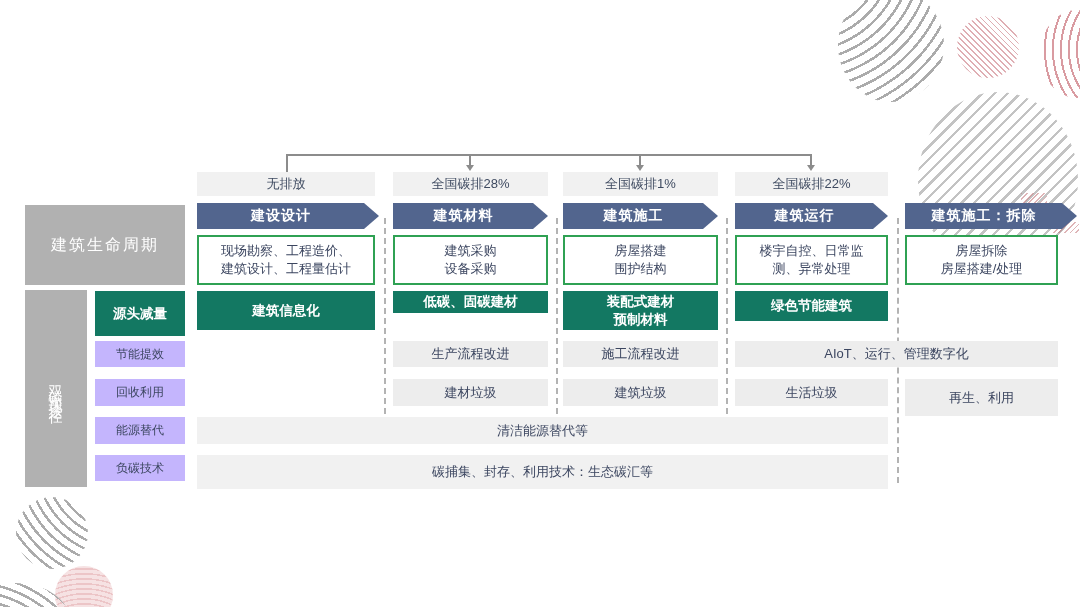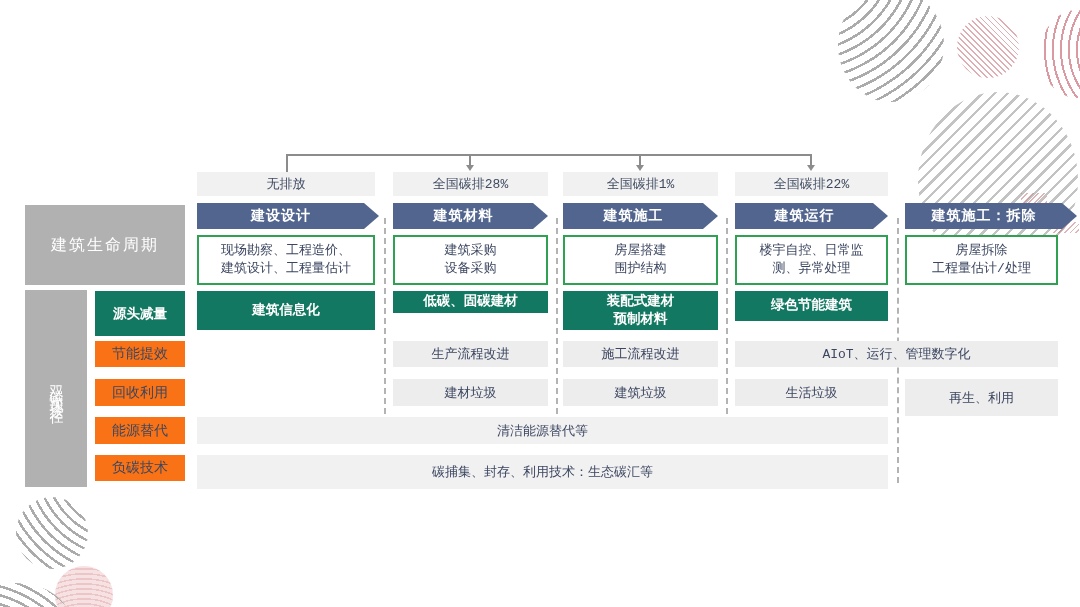--- a/index.html
+++ b/index.html
@@ -1,19 +1,19 @@
 <!DOCTYPE html>
 <html><head>
 <meta charset="utf-8">
 <style>
   html,body{margin:0;padding:0;}
   body{width:1080px;height:607px;overflow:hidden;background:#ffffff;
        font-family:"Liberation Sans","DejaVu Sans",sans-serif;}
   #canvas{position:relative;width:1080px;height:607px;background:#fff;overflow:hidden;}
-  .abs{position:absolute;box-sizing:border-box;font-family:Liberation Mono, monospace;}
+  .abs{position:absolute;box-sizing:border-box;}
   .flexc{display:flex;align-items:center;justify-content:center;text-align:center;}
   .ml{white-space:pre-line;}
 
   
   .deco{position:absolute;border-radius:50%;z-index:0;}
   .deco-frag{position:absolute;z-index:0;}
   .fp-gray-tr{left:838px;top:-12px;width:106px;height:114px;
     background:repeating-radial-gradient(circle at -35% -35%, transparent 0 7px, #ababab 7px 9.5px);}
   .hatch-pink-tr{left:957px;top:16px;width:62px;height:62px;
     background:repeating-linear-gradient(45deg,#dfaeb3 0 1.3px,transparent 1.3px 4.2px);}
@@ -42,21 +42,21 @@
   .phase-arrow{background:#52658e;color:#ffffff;font-size:14px;font-weight:700;
     letter-spacing:1px;z-index:3;
     clip-path:polygon(0 0, calc(100% - 15px) 0, 100% 50%, calc(100% - 15px) 100%, 0 100%);
     padding-right:14px;}
   .greenbox{background:#ffffff;border:2px solid #2fa153;color:#3c4660;
     font-size:13px;line-height:1.38;z-index:2;}
   .dgreen{background:#137862;color:#ffffff;font-size:13.5px;font-weight:600;
     line-height:1.3;z-index:2;}
   .gcell{background:#ededed;color:#3c4660;font-size:13px;z-index:2;}
   .gspan{background:#f1f1f1;color:#3c4660;font-size:13px;z-index:2;}
-  .rowlabel{background:#f97316;color:#3c4660;font-size:14px;z-index:2;}
+  .rowlabel{background:#c4b5fd;color:#3c4660;font-size:12px;z-index:2;}
   .rowlabel-green{background:#137862;color:#ffffff;font-size:13.5px;font-weight:600;z-index:2;}
   .panel{background:#b1b1b1;color:#ffffff;z-index:2;}
   .lifecycle-title{font-size:16px;letter-spacing:2px;}
   .vert-title{font-size:14px;letter-spacing:5px;writing-mode:vertical-rl;
     display:flex;align-items:center;justify-content:center;}
   .divider{position:absolute;border-left:2px dashed #b3b3b3;z-index:1;}
 </style>
 </head>
 <body>
 
@@ -99,21 +99,21 @@
 
   <div class="abs flexc greenbox ml" style="left:197px;top:235px;width:178px;height:50px;">现场勘察、工程造价、
 建筑设计、工程量估计</div>
   <div class="abs flexc greenbox ml" style="left:393px;top:235px;width:155px;height:50px;">建筑采购
 设备采购</div>
   <div class="abs flexc greenbox ml" style="left:563px;top:235px;width:155px;height:50px;">房屋搭建
 围护结构</div>
   <div class="abs flexc greenbox ml" style="left:735px;top:235px;width:153px;height:50px;">楼宇自控、日常监
 测、异常处理</div>
   <div class="abs flexc greenbox ml" style="left:905px;top:235px;width:153px;height:50px;">房屋拆除
-工程量估计/处理</div>
+房屋搭建/处理</div>
 
   <div class="abs flexc panel lifecycle-title" style="left:25px;top:205px;width:160px;height:80px;">建筑生命周期</div>
   <div class="abs panel vert-title" style="left:25px;top:290px;width:62px;height:197px;">双碳实现途径</div>
 
   <div class="abs flexc rowlabel-green" style="left:95px;top:291px;width:90px;height:45px;">源头减量</div>
   <div class="abs flexc rowlabel" style="left:95px;top:341px;width:90px;height:26px;">节能提效</div>
   <div class="abs flexc rowlabel" style="left:95px;top:379px;width:90px;height:27px;">回收利用</div>
   <div class="abs flexc rowlabel" style="left:95px;top:417px;width:90px;height:27px;">能源替代</div>
   <div class="abs flexc rowlabel" style="left:95px;top:455px;width:90px;height:26px;">负碳技术</div>
 

